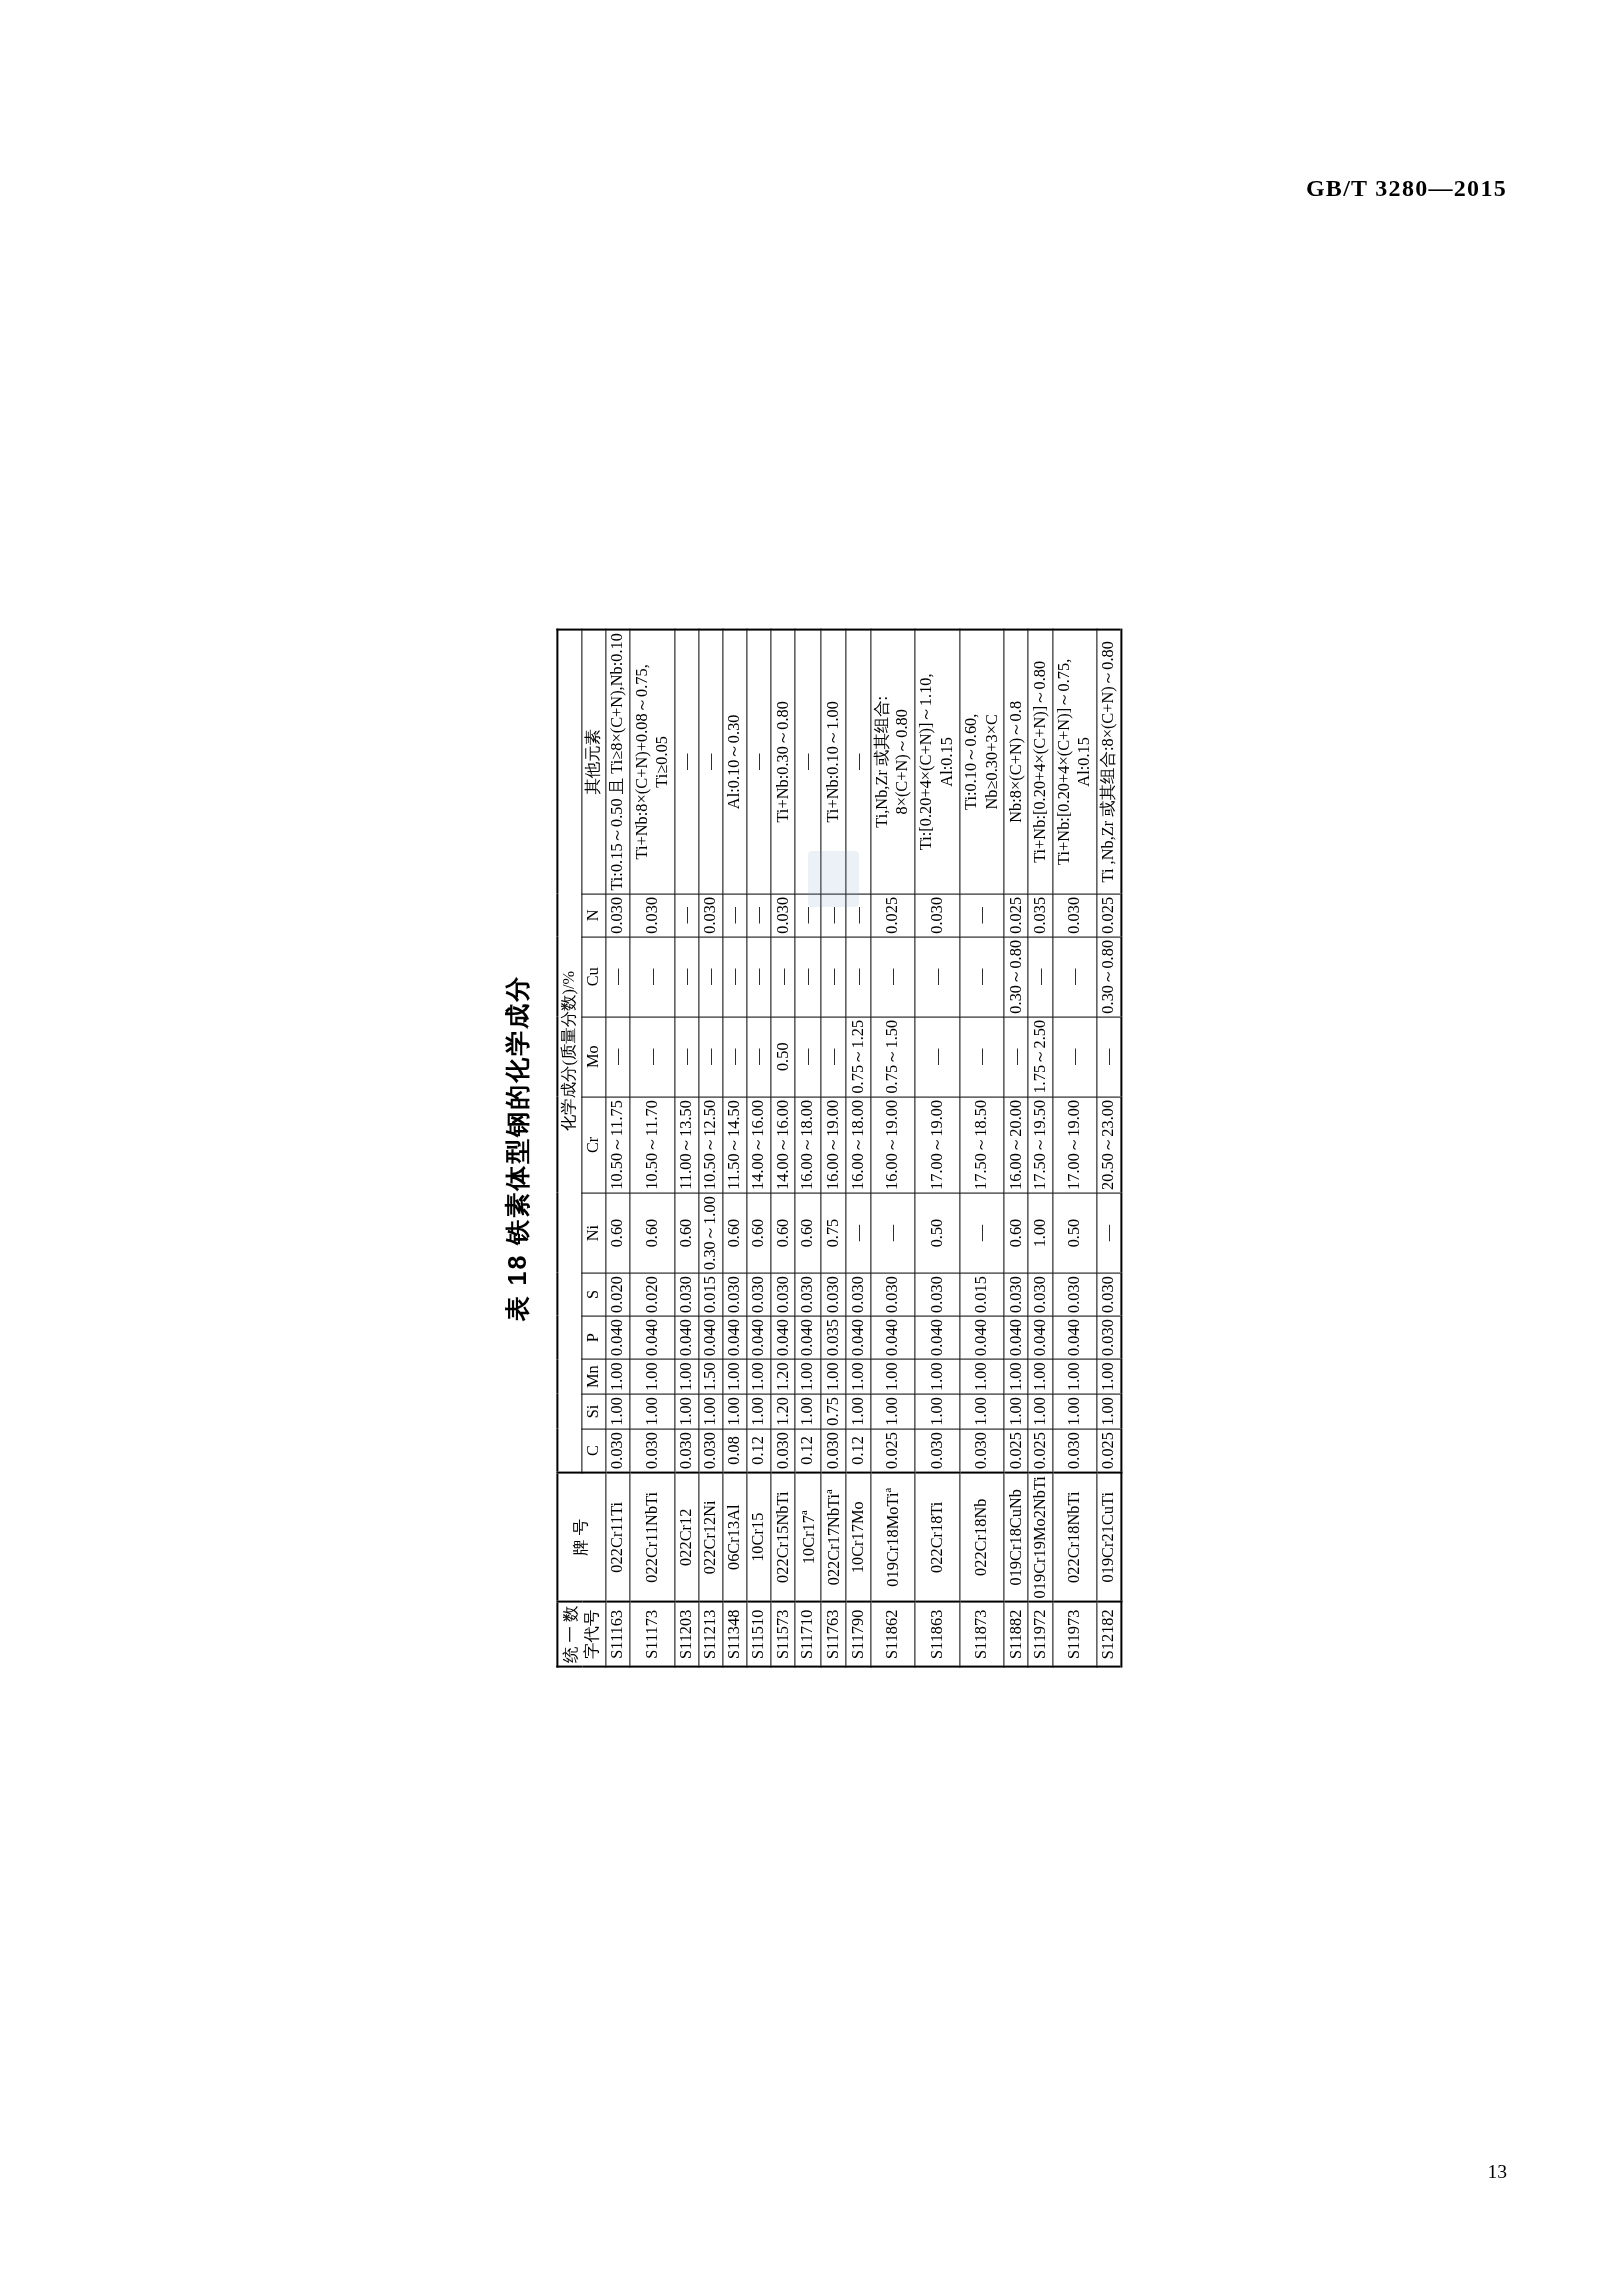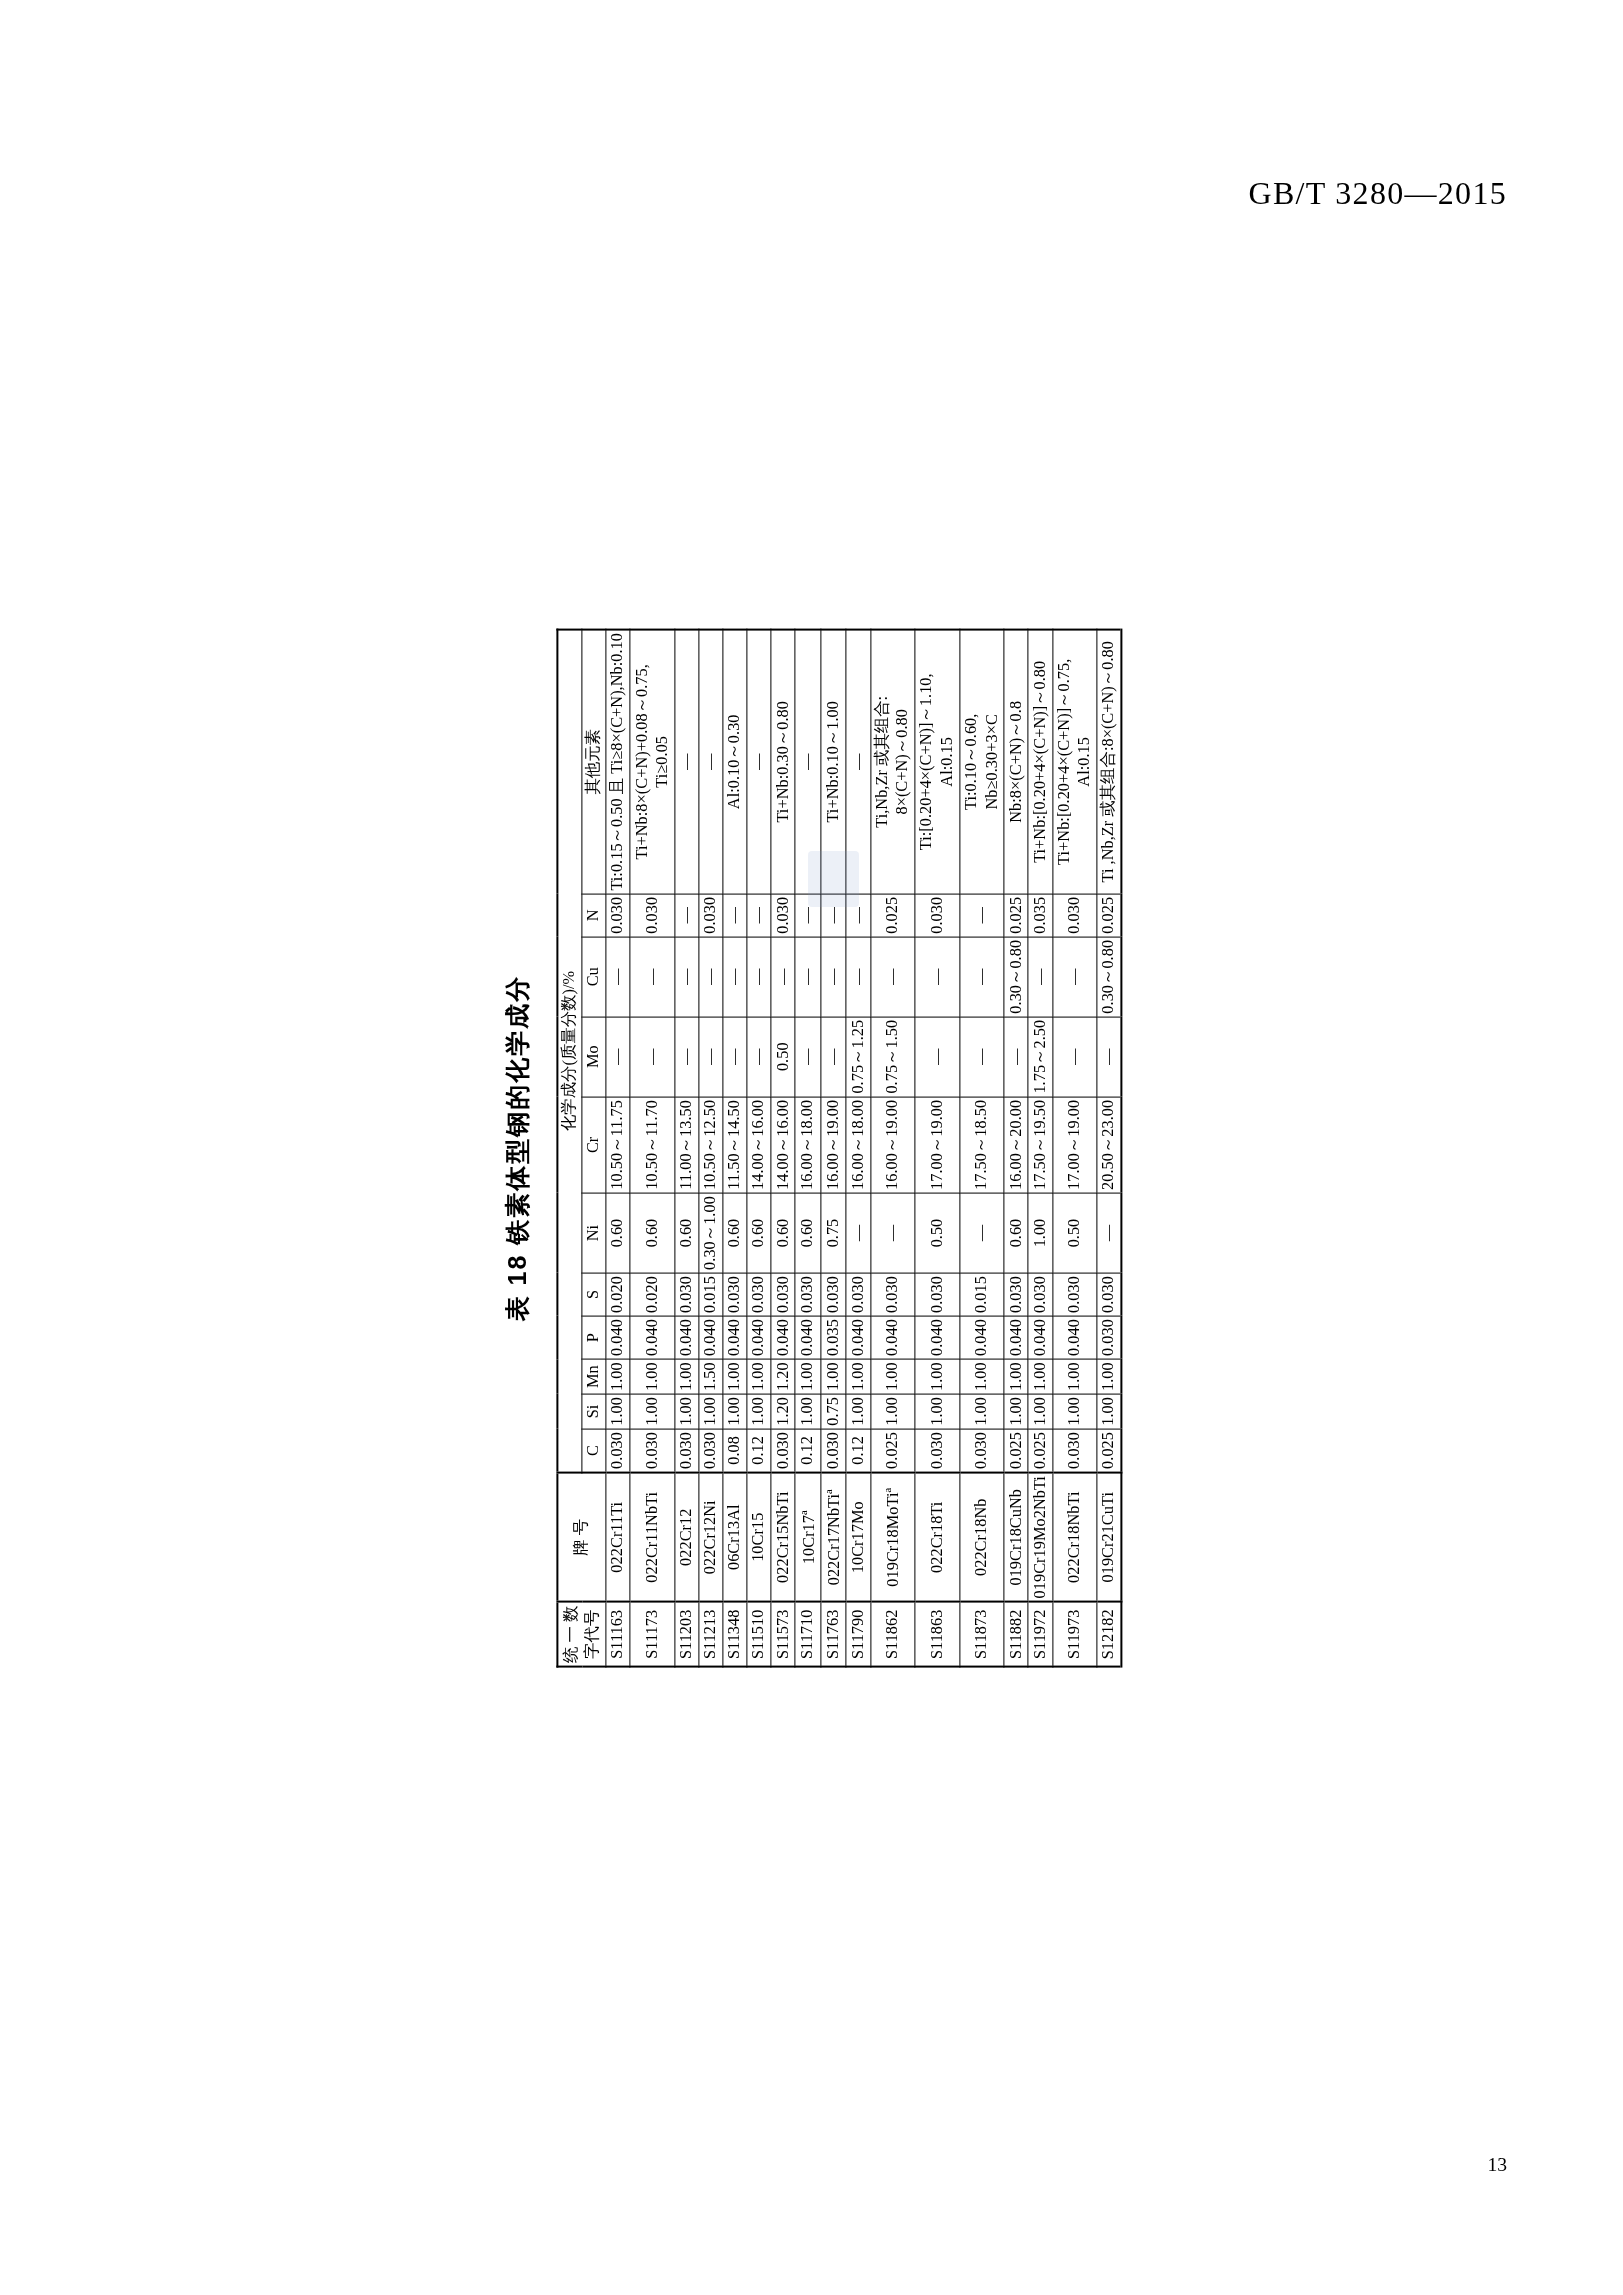--- a/index.html
+++ b/index.html
@@ -15,30 +15,30 @@
     color: #000000;
     overflow: hidden;
   }
 
   
   .page-header {
     position: absolute;
     top: 175px;
     right: 116px;
     font-family: "Liberation Serif", serif;
-    font-size: 32px;
-    font-weight: normal;
+    font-size: 24px;
+    font-weight: bold;
     letter-spacing: 1.3px;
     white-space: nowrap;
   }
 
   
   .page-number {
     position: absolute;
-    bottom: 119px;
+    bottom: 112px;
     right: 116px;
     font-family: "Liberation Serif", serif;
     font-size: 19.6px;
   }
 
   
   
   .rot-stage {
     position: absolute;
     left: 50%;

